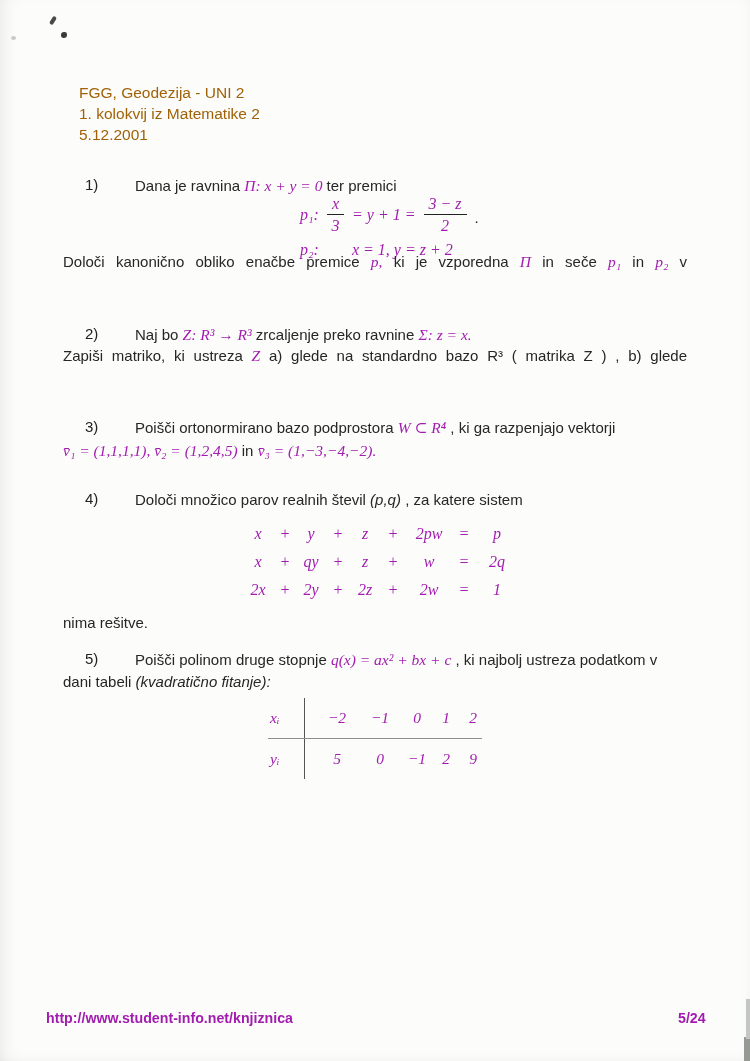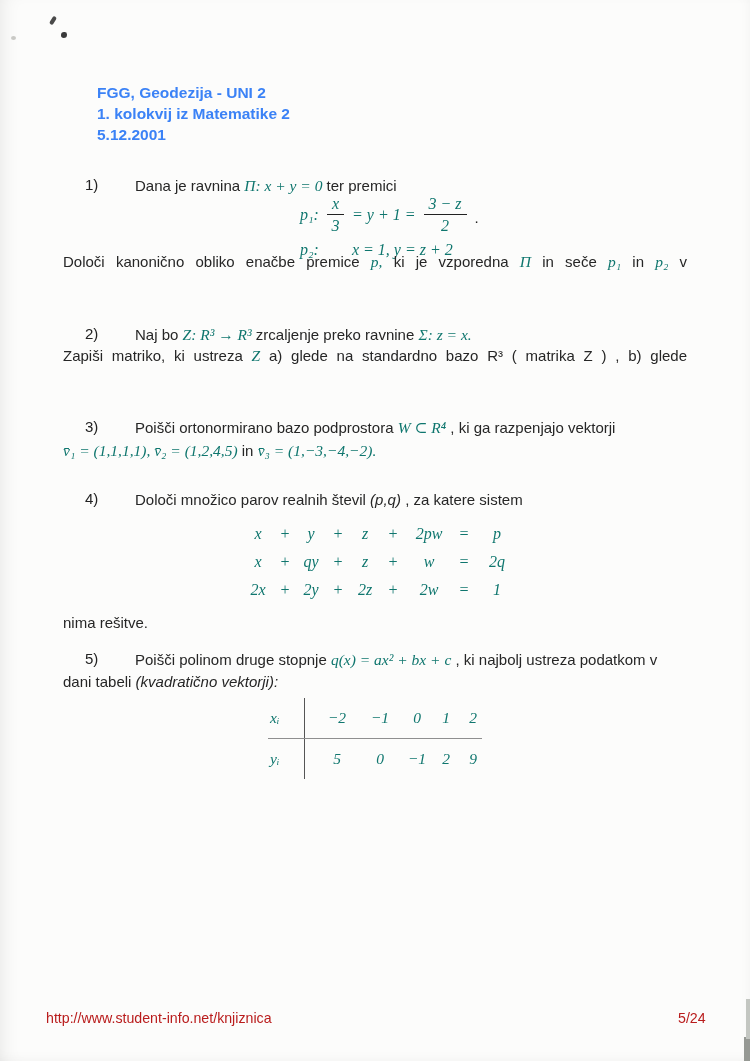--- a/index.html
+++ b/index.html
@@ -9,28 +9,28 @@
     background:#e9e9e7;
   }
   .page {
     position:relative; width:750px; height:1061px; overflow:hidden;
     background:#fcfcfb;
     box-shadow: inset 14px 0 20px -14px rgba(0,0,0,0.10),
                 inset -8px 0 14px -10px rgba(0,0,0,0.06),
                 inset 0 -10px 16px -12px rgba(0,0,0,0.05);
     color:#222;
   }
-  .hdr { position:absolute; left:97px; font-weight:700; font-size:15.5px; color:#3b82f6; white-space:nowrap; }
+  .hdr { position:absolute; left:79px; font-weight:400; font-size:15.5px; color:#a16207; white-space:nowrap; }
   .num { position:absolute; left:85px; font-size:15px; white-space:nowrap; }
   .line { position:absolute; font-size:15px; line-height:20px; color:#262626; }
   .nowrap { white-space:nowrap; }
   .stretch { text-align:justify; text-align-last:justify; }
   .m {
     font-family:"Liberation Serif","DejaVu Serif",serif;
-    font-style:italic; font-size:15.5px; color:#0f766e;
+    font-style:italic; font-size:15.5px; color:#a21caf;
   }
   .it { font-style:italic; }
   .eqrow { position:absolute; display:flex; align-items:center; gap:8px; font-size:16px; }
   .eqrow .m { font-size:16px; }
   .frac { display:inline-flex; flex-direction:column; align-items:center; line-height:19px; }
   .frac .fnum { border-bottom:1.4px solid #222; padding:0 5px 1px; }
   .frac .fden { padding-top:1px; }
   .dot { align-self:flex-end; margin-bottom:9px; font-size:15px; }
   .sys {
     position:absolute; left:243px; top:524px;
@@ -43,21 +43,21 @@
   .trow { display:flex; align-items:center; height:40px; }
   .tlabel { width:34px; text-align:left; font-size:15.5px; }
   .tvals { border-left:1.2px solid #555; padding-left:10px; display:flex; height:100%; align-items:center; }
   .tv { display:inline-block; text-align:center; font-size:15.5px; }
   .tv:nth-child(1){ width:44px; }
   .tv:nth-child(2){ width:42px; }
   .tv:nth-child(3){ width:32px; }
   .tv:nth-child(4){ width:26px; }
   .tv:nth-child(5){ width:28px; }
   .hline { width:214px; height:1px; background:#8f8f8f; margin-left:-2px; }
-  .foot { position:absolute; top:1010px; font-weight:400; font-size:14.2px; color:#b91c1c; white-space:nowrap; }
+  .foot { position:absolute; top:1010px; font-weight:700; font-size:14.2px; color:#a21caf; white-space:nowrap; }
   .speck { position:absolute; background:#4a4a4a; }
   .s1 { left:51px; top:16px; width:4px; height:9px; transform:rotate(32deg); border-radius:2px; }
   .s2 { left:61px; top:32px; width:6px; height:6px; border-radius:50% 40% 55% 45%; background:#3a3a3a; }
   .s3 { left:11px; top:36px; width:5px; height:4px; background:#c9c9c5; border-radius:50%; }
   .edge-artifact { position:absolute; right:0; bottom:0; width:6px; height:24px; background:#969994; }
   .edge-artifact2 { position:absolute; right:0; bottom:22px; width:4px; height:40px; background:#c3c6c1; }
 </style>
 </head>
 <body>
 
@@ -177,21 +177,21 @@
   <div class="line nowrap" style="left:63px;top:613px">nima rešitve.</div>
 
   <div class="num" style="top:650px">5)</div>
   <div class="line nowrap" style="left:135px;top:650px">
     <span>Poišči polinom druge stopnje</span>
     <span class="m">q(x) = ax² + bx + c</span>
     <span>, ki najbolj ustreza podatkom v</span>
   </div>
   <div class="line nowrap" style="left:63px;top:672px">
     <span>dani tabeli</span>
-    <span class="it">(kvadratično vektorji):</span>
+    <span class="it">(kvadratično fitanje):</span>
   </div>
 
   <div class="tbl">
     <div class="trow">
       <span class="tlabel m">xᵢ</span>
       <span class="tvals">
         <span class="tv m">−2</span>
         <span class="tv m">−1</span>
         <span class="tv m">0</span>
         <span class="tv m">1</span>

